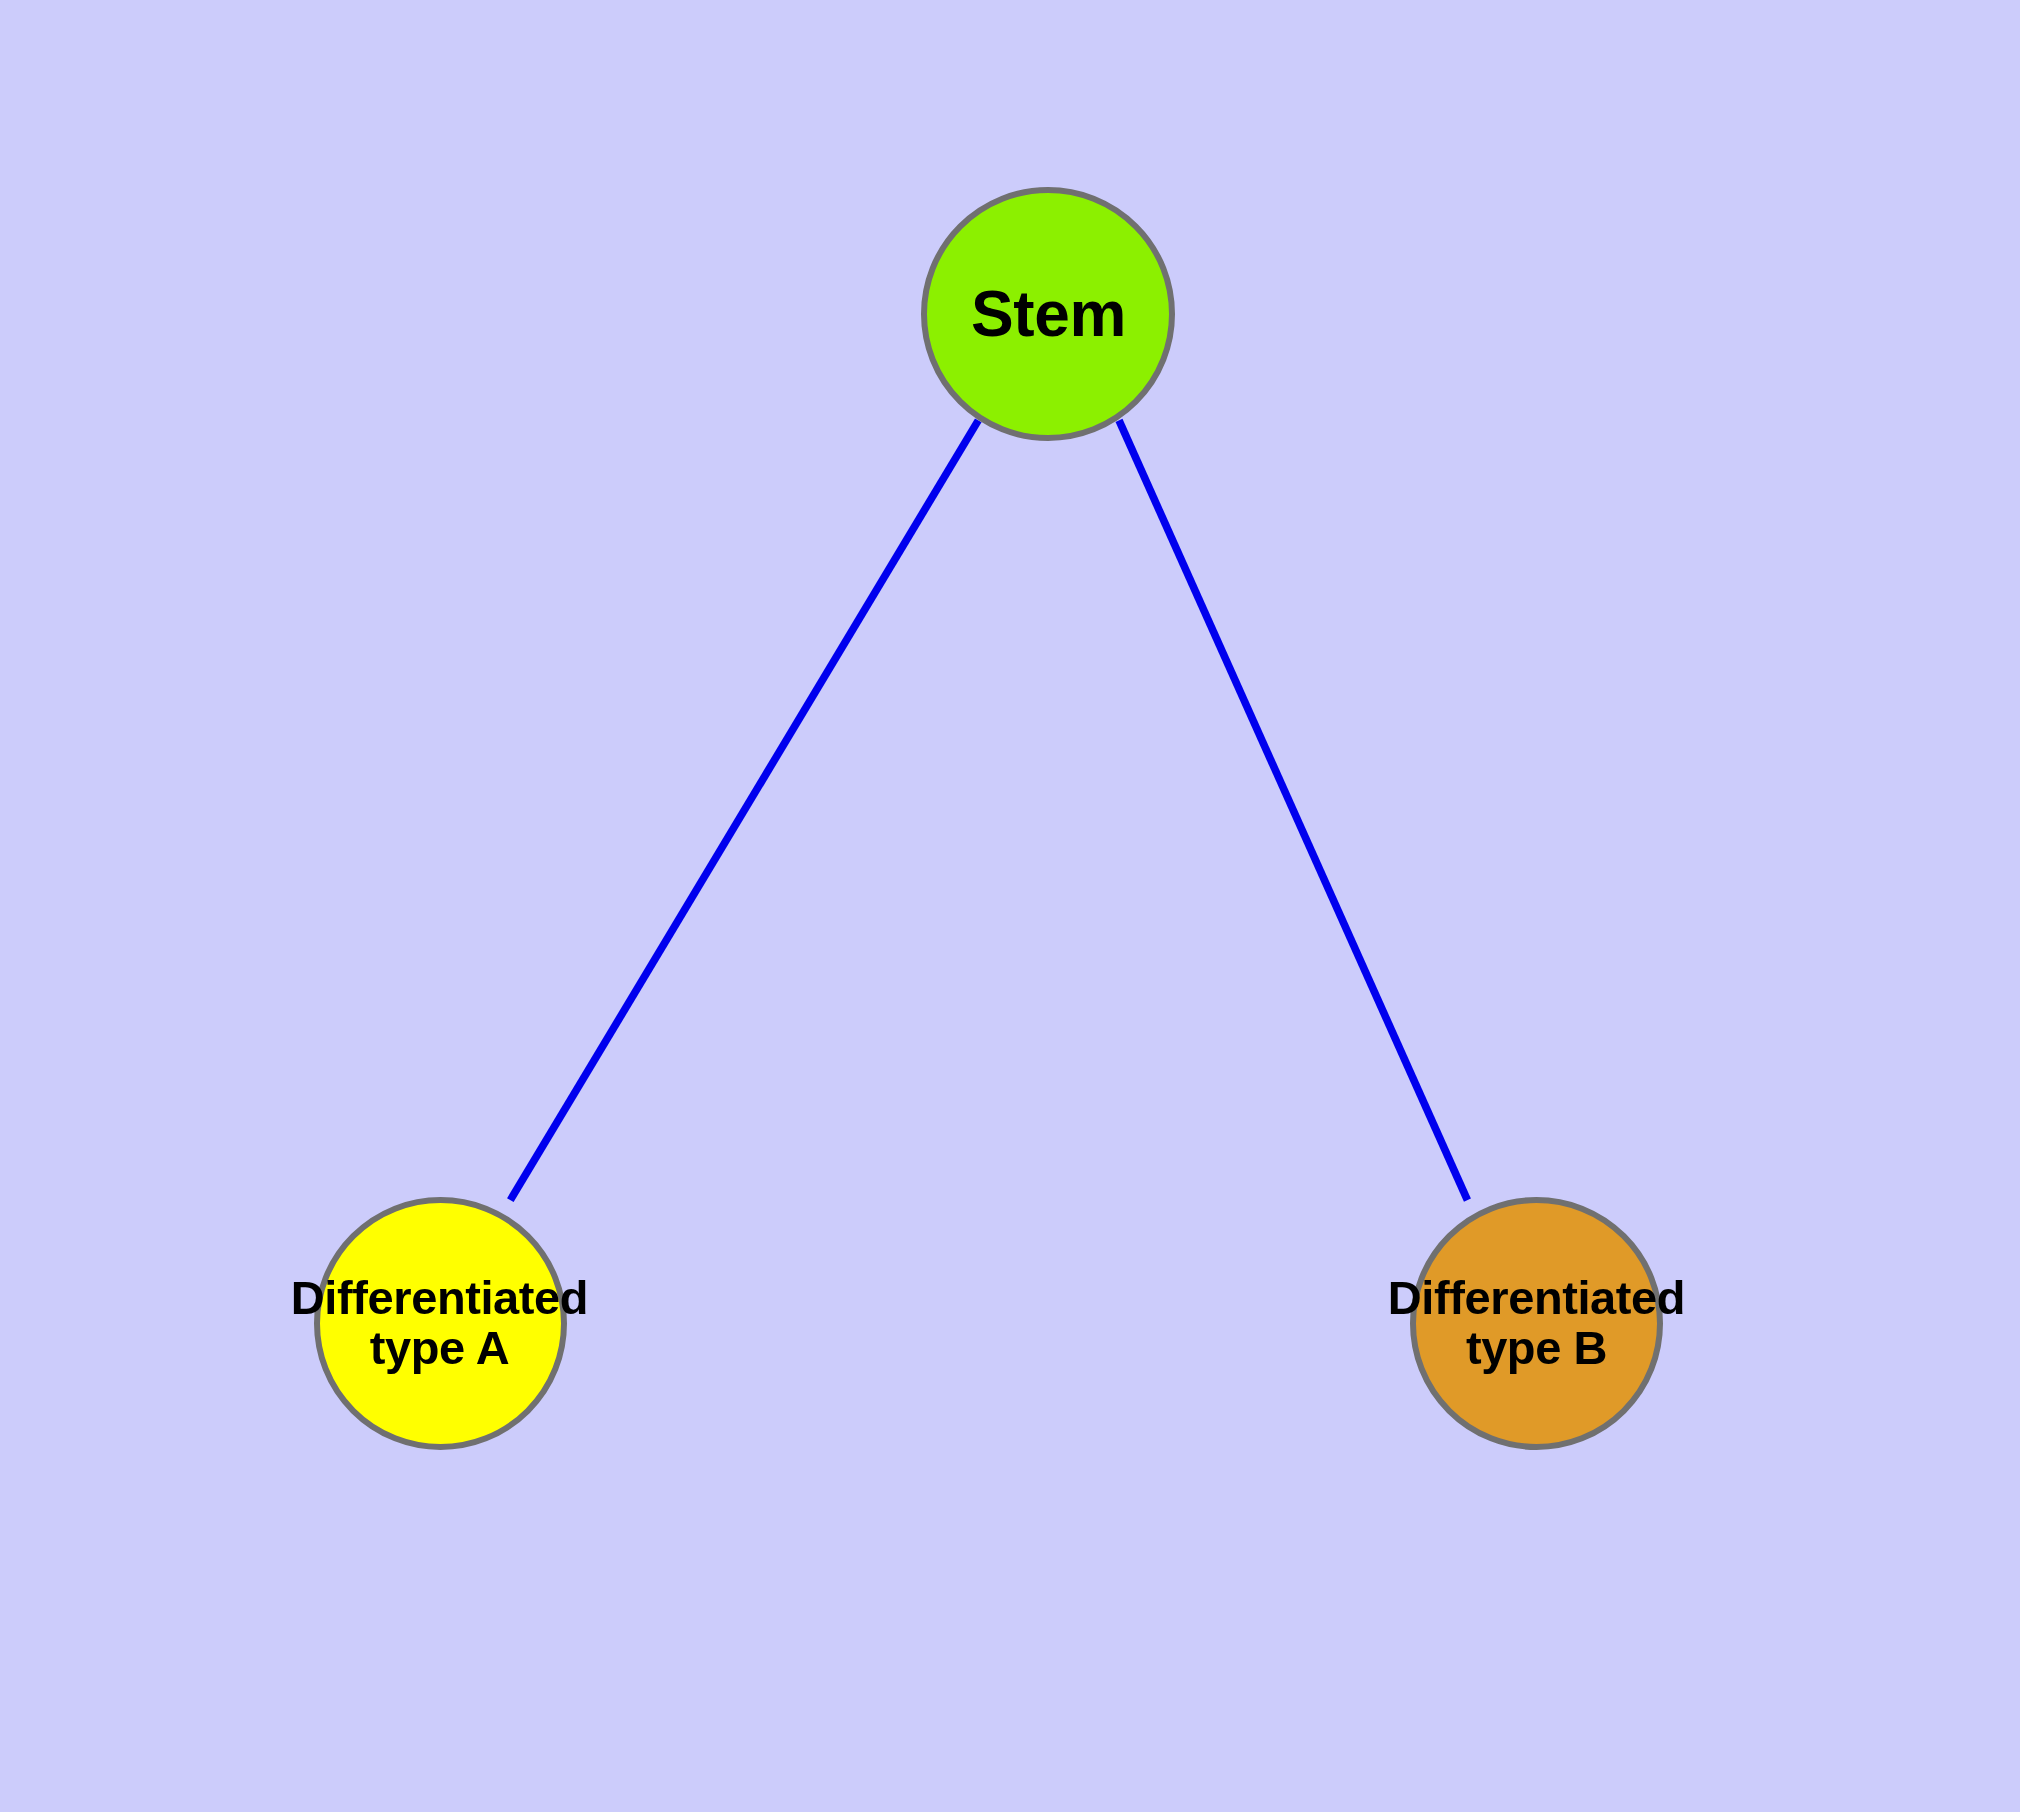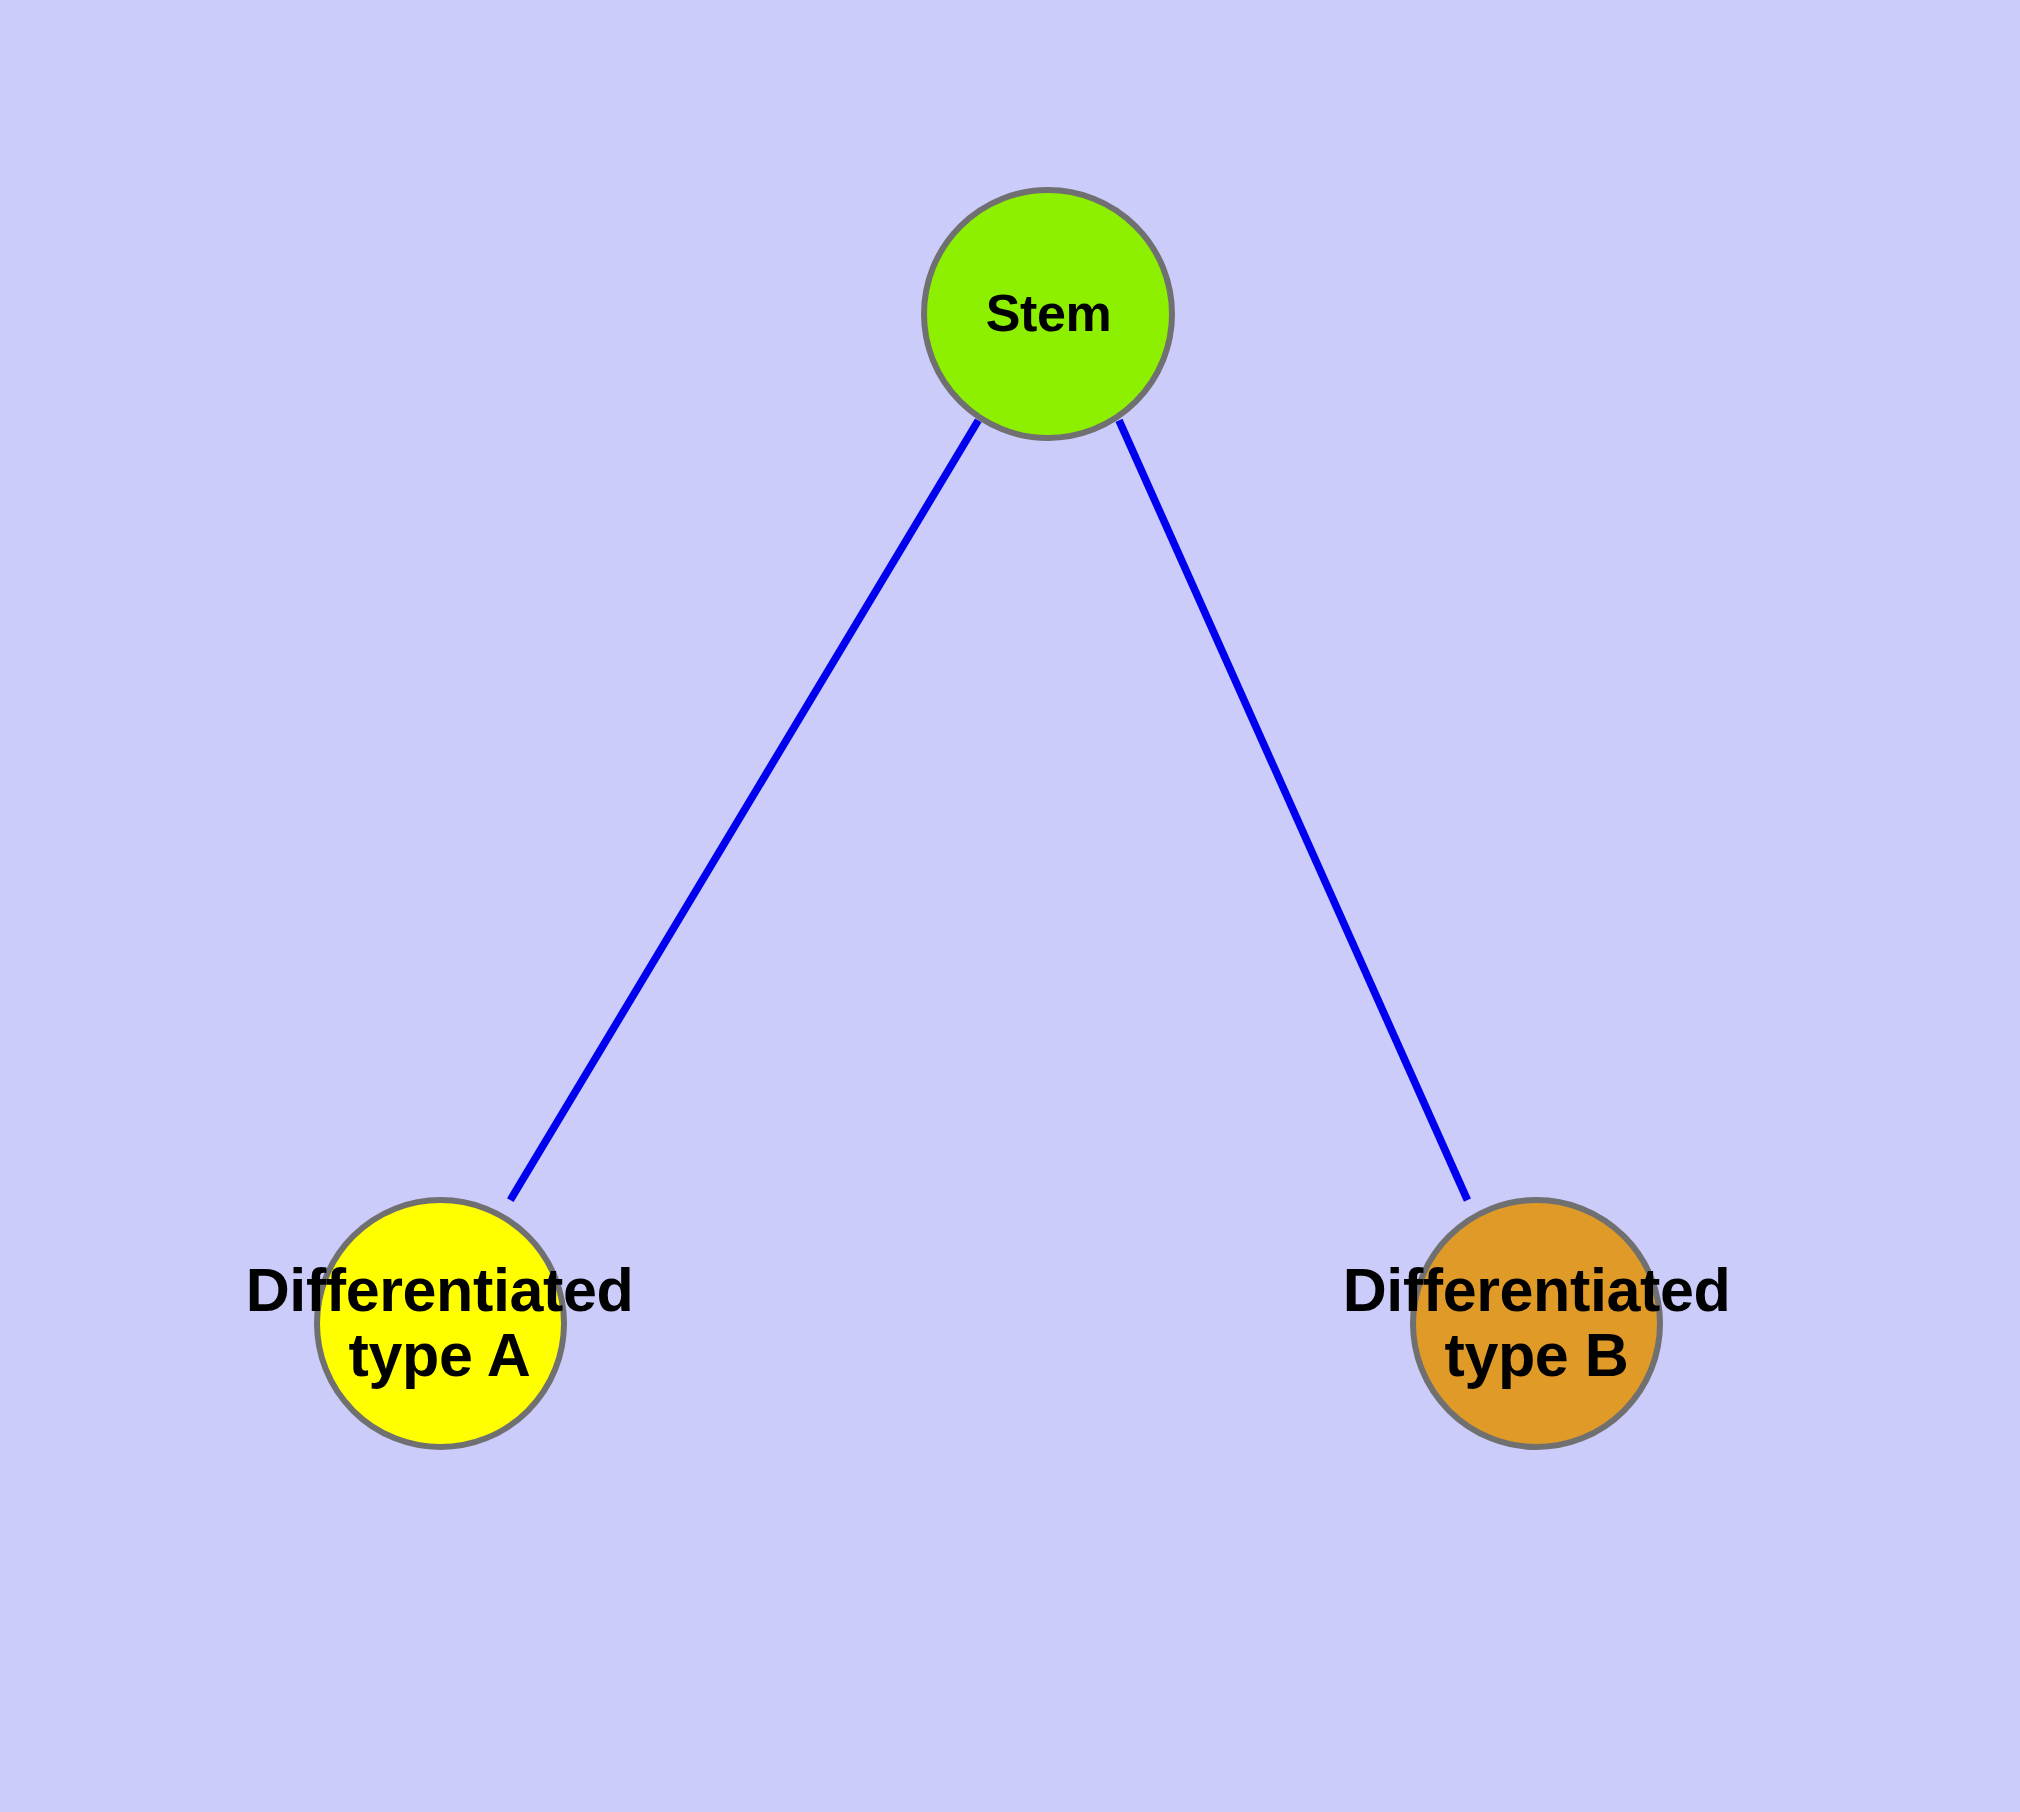--- a/index.html
+++ b/index.html
@@ -34,24 +34,24 @@
     position: absolute;
     text-align: center;
     font-weight: bold;
     color: #000000;
     line-height: 1.07;
     white-space: pre;
     letter-spacing: -0.4px;
     pointer-events: none;
   }
   #label-stem {
-    font-size: 52px;
+    font-size: 64px;
   }
   #label-diff-a, #label-diff-b {
-    font-size: 61px;
+    font-size: 47px;
   }
 </style>
 </head>
 <body style="background: rgb(204, 204, 251);">
 
 <div id="canvas" style="width: 2021px; height: 1812px; background: rgb(204, 204, 251);">
 
   <svg id="edge-layer" viewBox="0 0 2384 2138" preserveAspectRatio="none">
     <line id="edge-0" stroke-linecap="butt" x1="1154" y1="496" x2="602" y2="1416" stroke="#0000ee" stroke-width="9"></line>
     <line id="edge-1" stroke-linecap="butt" x1="1320" y1="496" x2="1731" y2="1416" stroke="#0000ee" stroke-width="9"></line>

